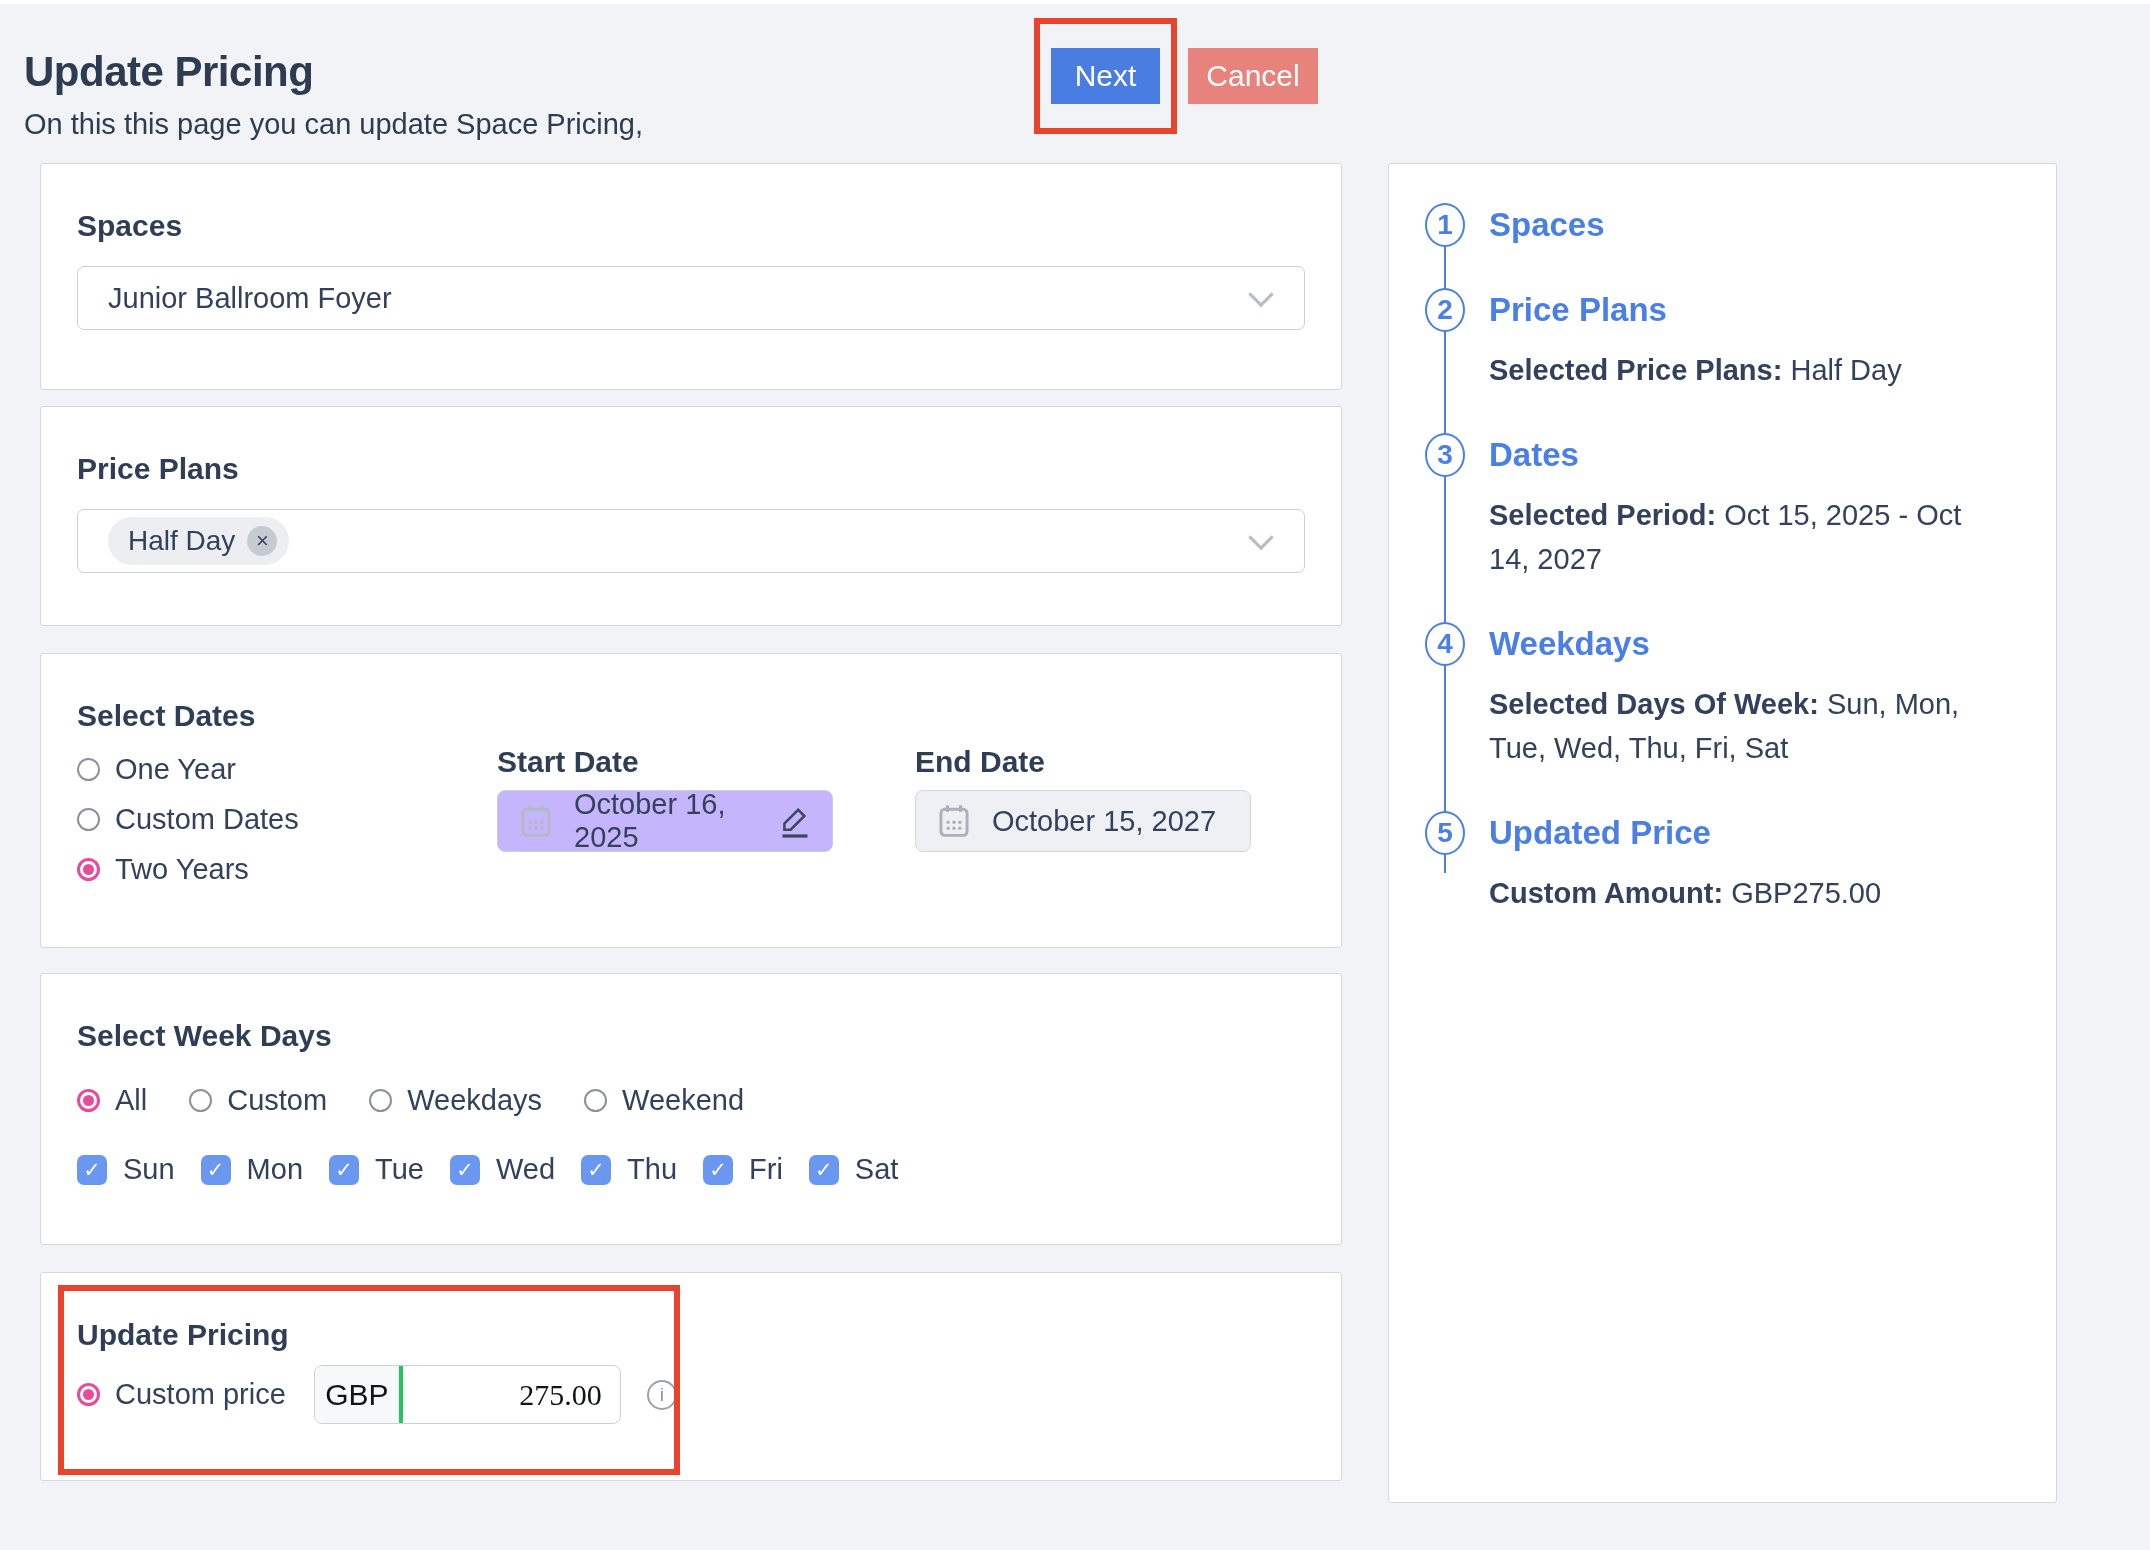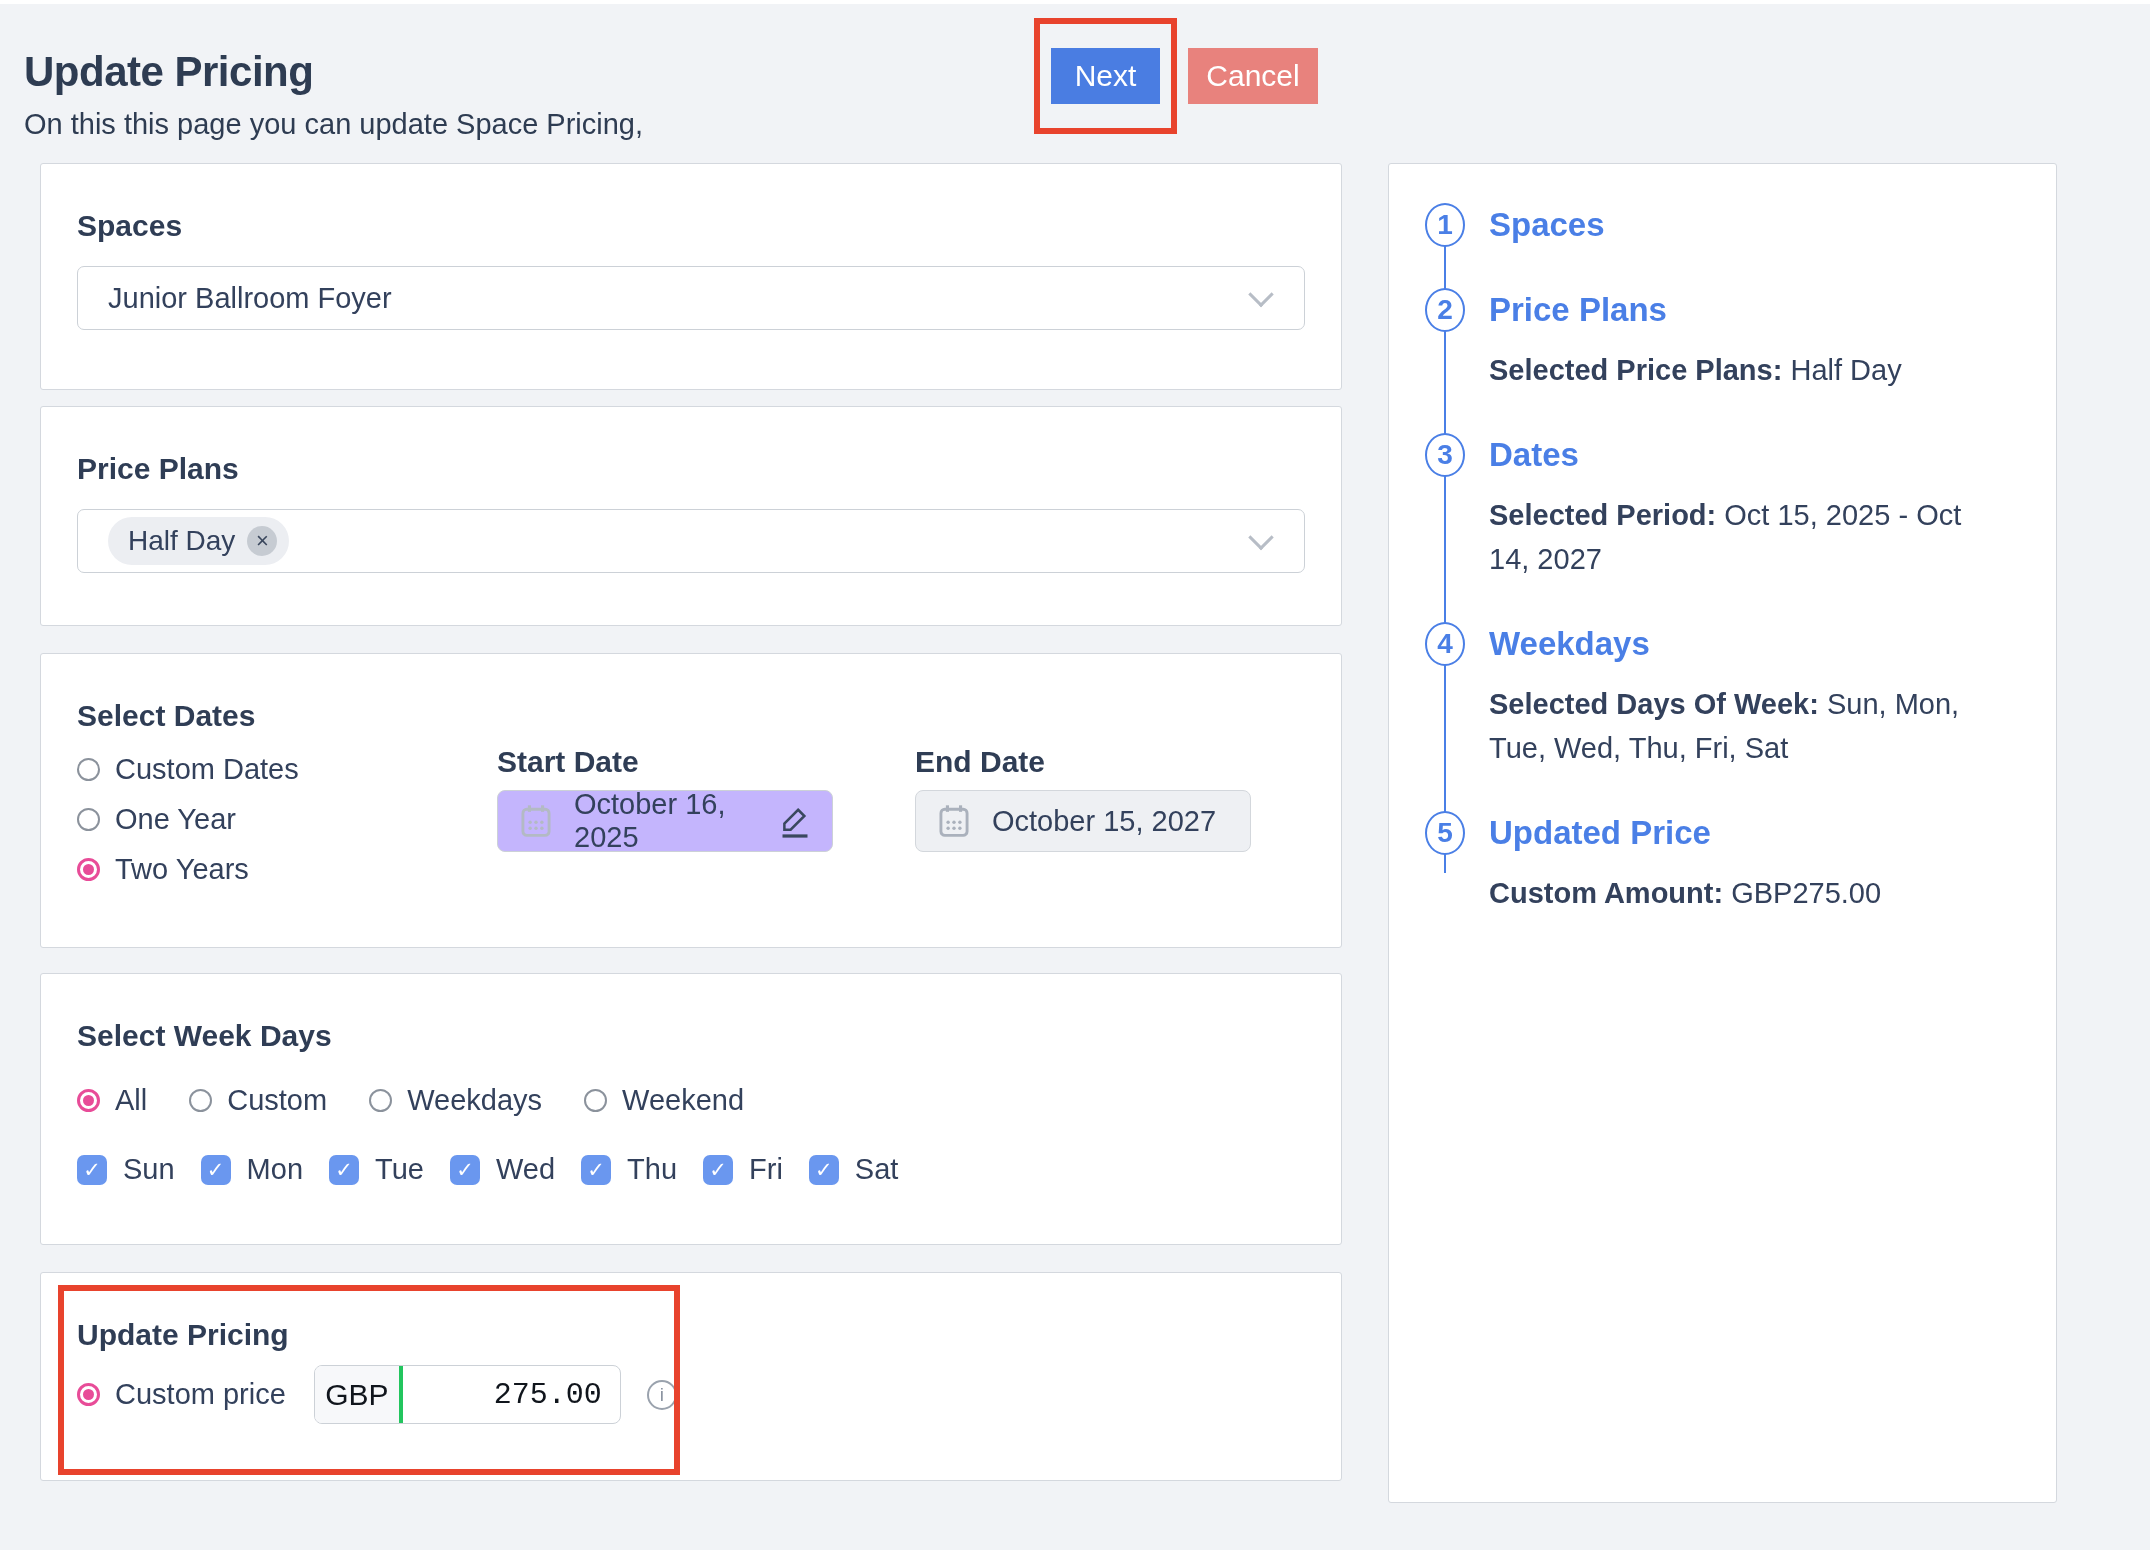--- a/index.html
+++ b/index.html
@@ -61,21 +61,21 @@
   .week-days{display:flex;align-items:center;gap:26px;margin-top:36px;}
   .week-days .opt{gap:16px;}
   
   .price-row{display:flex;align-items:center;margin-top:12px;}
   .price-row .opt{margin-right:28px;}
   .amount-box{display:flex;align-items:stretch;width:307px;height:59px;border:1px solid #ccd1d7;
     border-radius:8px;overflow:hidden;background:#fff;box-sizing:border-box;}
   .ccy{width:84px;background:#f7f8fa;border-right:4px solid #22c55e;display:flex;align-items:center;
     justify-content:center;font-size:30px;color:#10151c;}
   .amt{flex:1;border:none;outline:none;text-align:right;padding:0 18px 0 0;font-size:30px;color:#10151c;
-    font-family:Liberation Mono, monospace;background:transparent;min-width:0;}
+    font-family:Liberation Serif, serif;background:transparent;min-width:0;}
   .info-ic{margin-left:26px;width:30px;height:30px;border-radius:50%;border:2px solid #9aa2ad;color:#8a93a0;
     font-size:19px;display:flex;align-items:center;justify-content:center;box-sizing:border-box;cursor:pointer;}
   .price-highlight{position:absolute;left:17px;top:12px;width:622px;height:190px;border:6px solid #e8432d;
     box-sizing:border-box;pointer-events:none;}
   
   .sidebar{width:669px;height:1340px;position:relative;flex:0 0 auto;}
   .connector{position:absolute;left:55px;top:61px;width:2px;height:648px;background:#4a7fe6;}
   .step-block{margin-bottom:41px;}
   .step-block.first{padding-top:39px;}
   .step-row{display:flex;align-items:center;gap:24px;margin-left:36px;}
@@ -123,25 +123,25 @@
           <span class="chev"></span>
         </div>
       </section>
 
       <section class="card card-dates">
         <div class="section-label">Select Dates</div>
         <div class="dates-row">
           <div class="date-radios">
             <div class="opt">
               <span class="radio"></span>
-              <span class="txt">Custom Dates</span>
+              <span class="txt">One Year</span>
             </div>
             <div class="opt">
               <span class="radio"></span>
-              <span class="txt">One Year</span>
+              <span class="txt">Custom Dates</span>
             </div>
             <div class="opt">
               <span class="radio sel"></span>
               <span class="txt">Two Years</span>
             </div>
           </div>
           <div class="date-group">
             <div class="section-label">Start Date</div>
             <div class="date-field">
               <svg width="32" height="34" viewBox="0 0 24 26">

